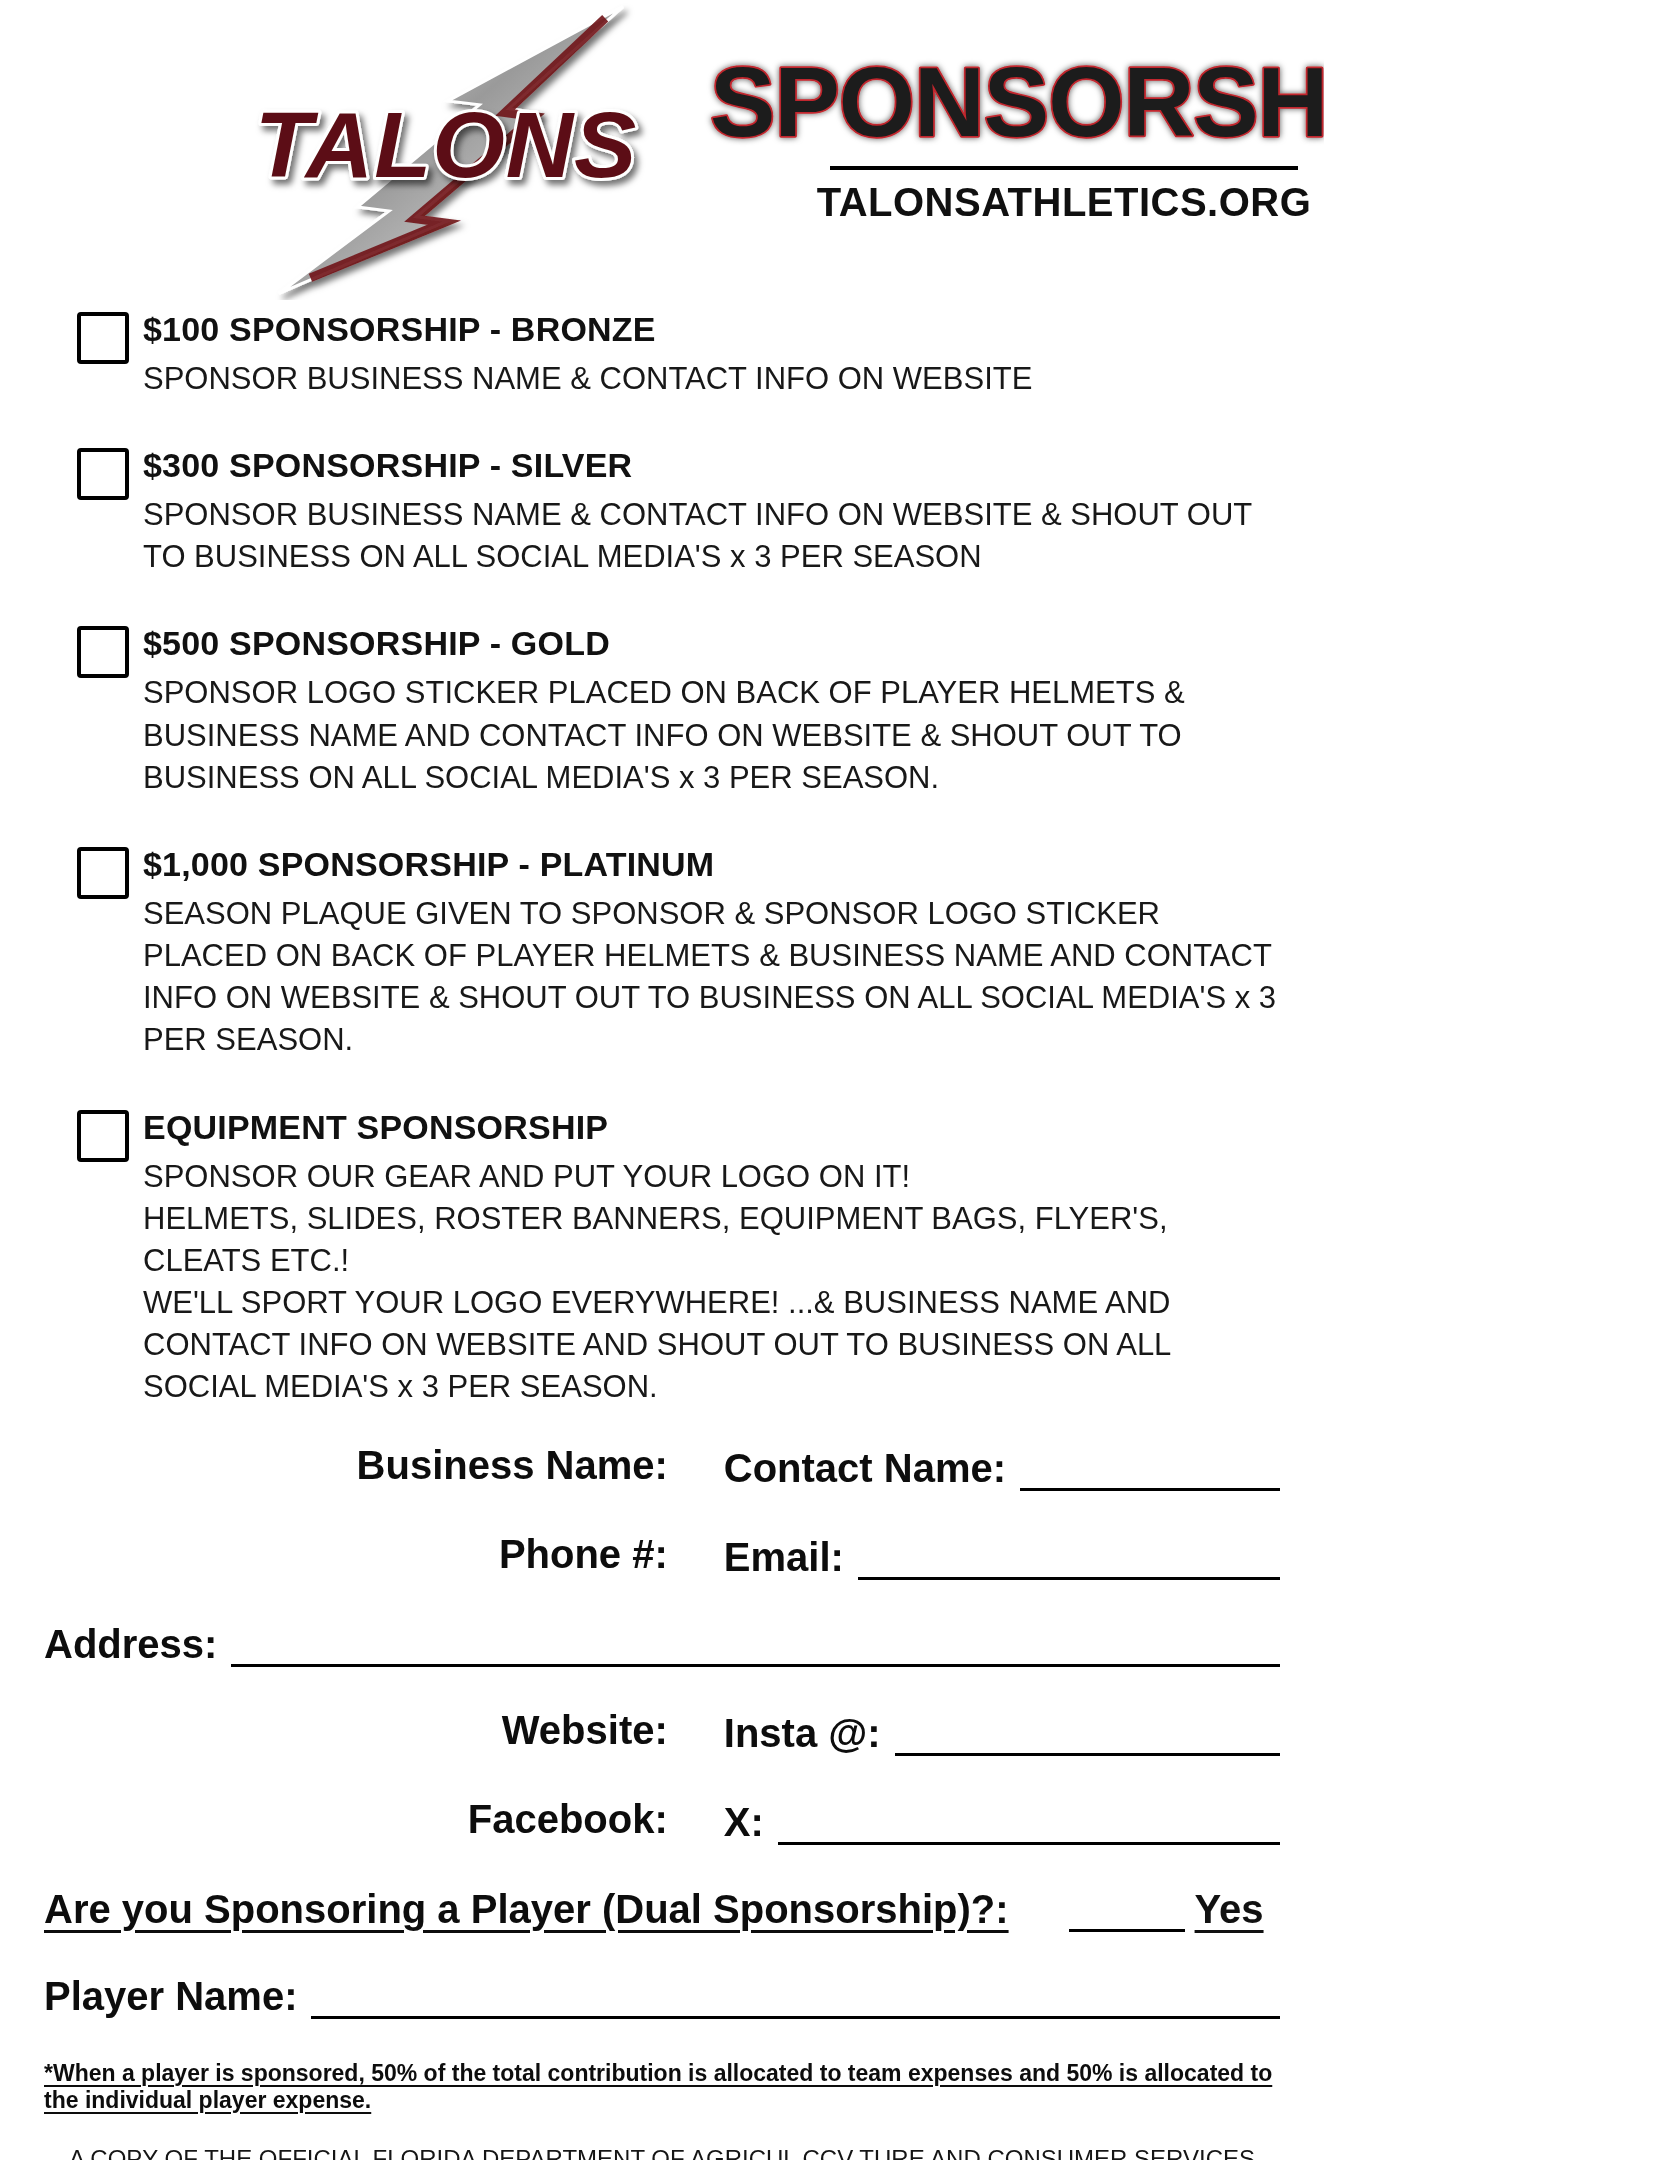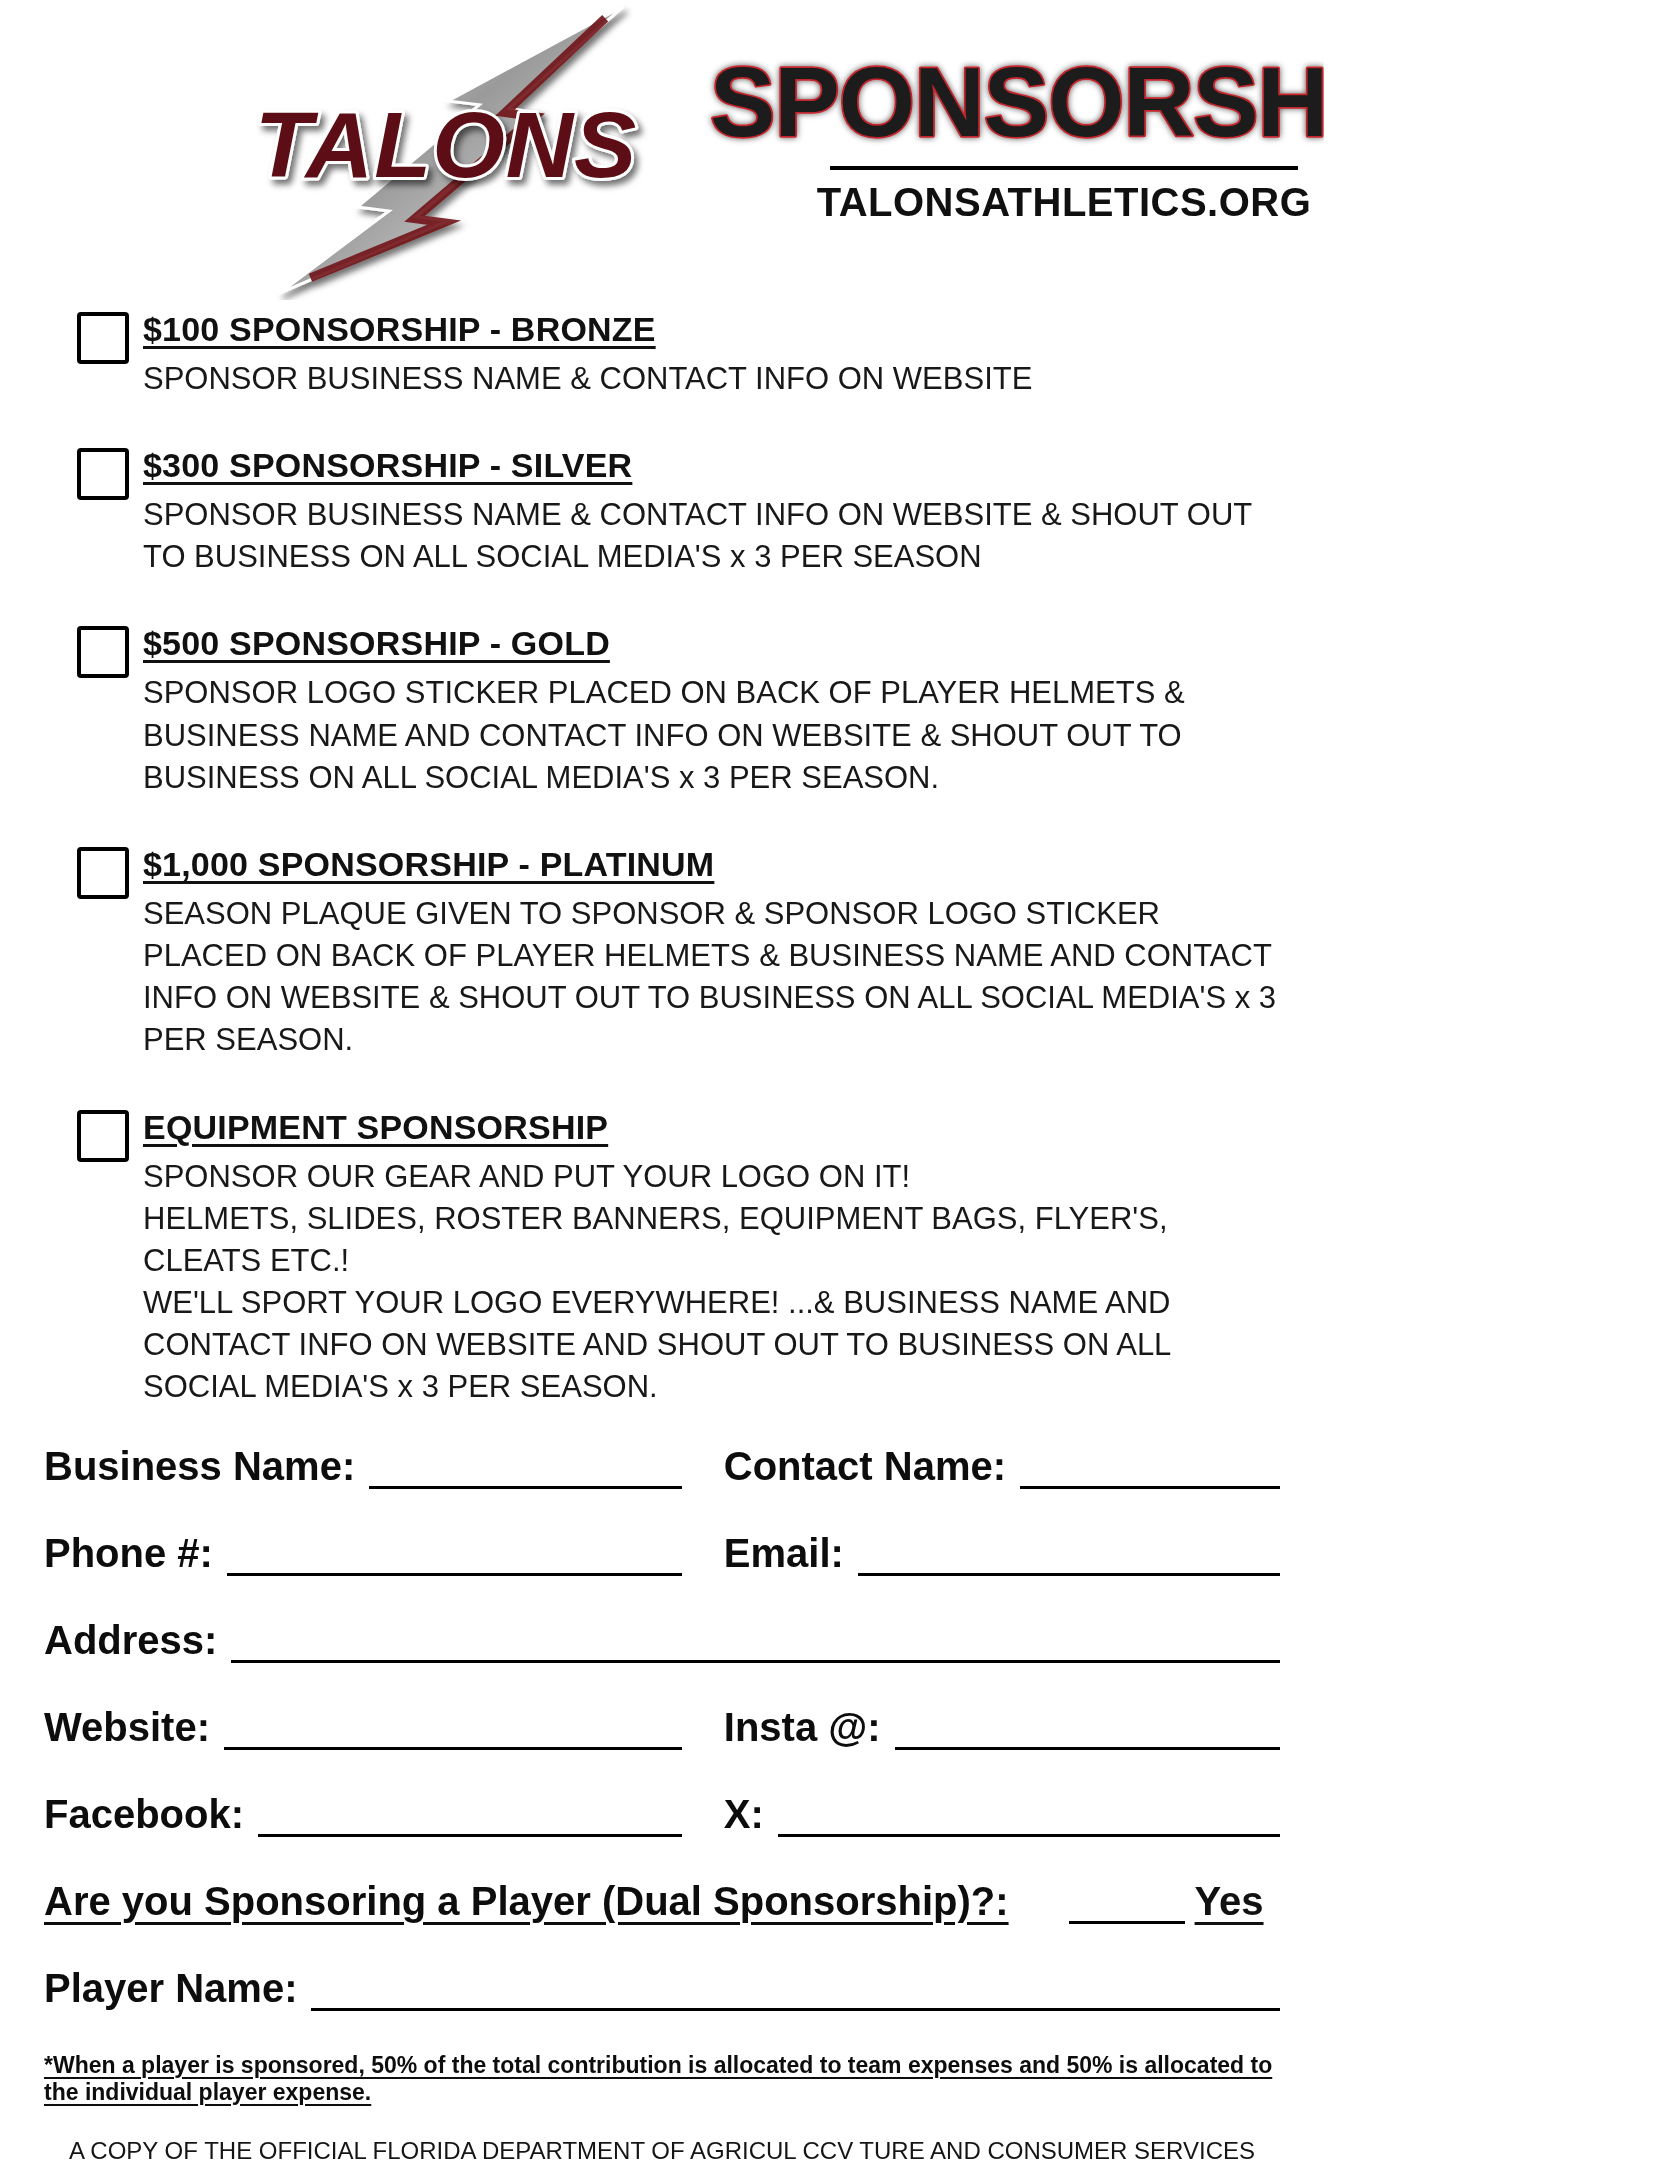--- a/index.html
+++ b/index.html
@@ -29,31 +29,31 @@
   .tier { display: flex; gap: 14px; margin-bottom: 46px; padding-left: 33px; }
   .tier:last-child { margin-bottom: 34px; }
   .checkbox {
     width: 52px; height: 52px; flex: none;
     border: 4px solid #000; border-radius: 4px;
     background: #fff; margin-top: 2px;
   }
   .tier-text { max-width: 1485px; }
   .tier-title {
     font-size: 34px; font-weight: 700;
-    text-decoration: underline; text-decoration-thickness: 3px; text-underline-offset: 5px;
+    text-decoration-thickness: 3px; text-underline-offset: 5px;
     margin-bottom: 9px; letter-spacing: 0.2px;
   }
   .tier-desc { font-size: 31px; line-height: 1.36; color: #181818; }
   .tier-desc .dline { display: block; }
 
   
   .form { margin-top: 34px; }
   .frow { display: flex; align-items: flex-end; margin-bottom: 41px; }
   .fgroup { display: flex; align-items: flex-end; }
-  .g1 { width: 55%; padding-right: 42px; }
+  .g1 { width: 55%; padding-right: 42px; flex-direction: column; }
   .g2 { width: 45%; }
   .flabel {
     font-size: 40px; font-weight: 700; white-space: nowrap;
     padding-right: 14px; color: #0d0d0d;
   }
   .flabel.u {
     text-decoration: underline; text-decoration-thickness: 3px; text-underline-offset: 7px;
   }
   .fline { flex: 1; border-bottom: 3px solid #000; height: 46px; }
   .shortline { width: 116px; border-bottom: 3px solid #000; height: 46px; flex: none; }

